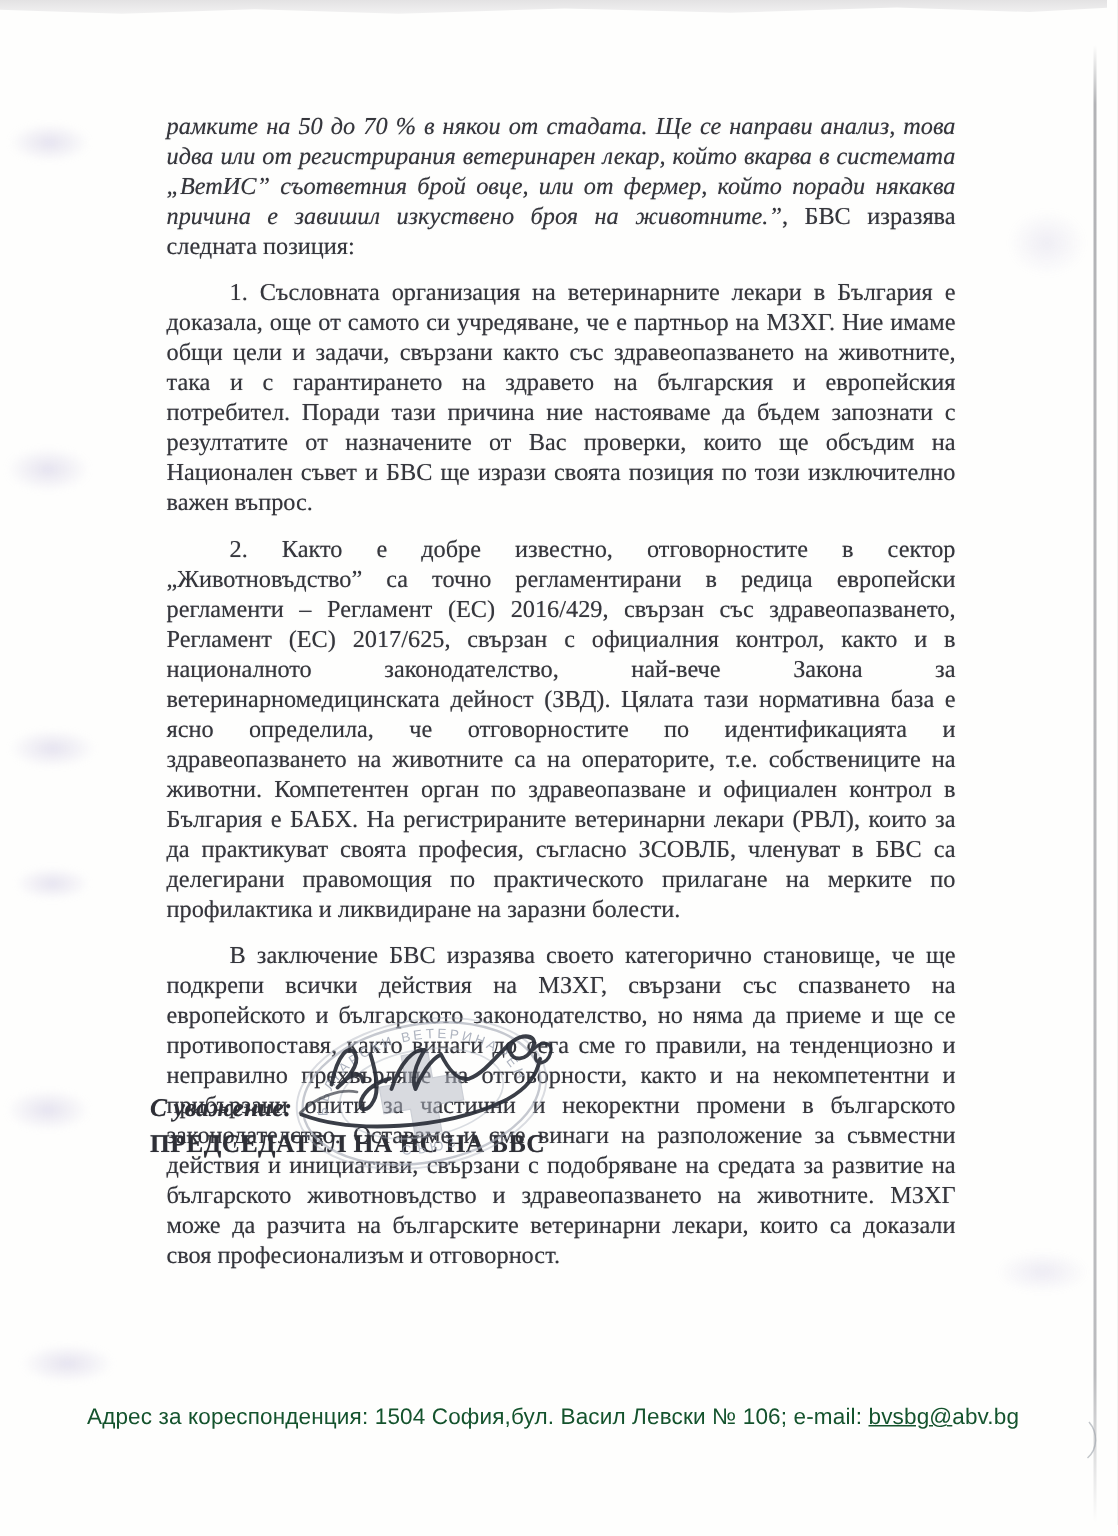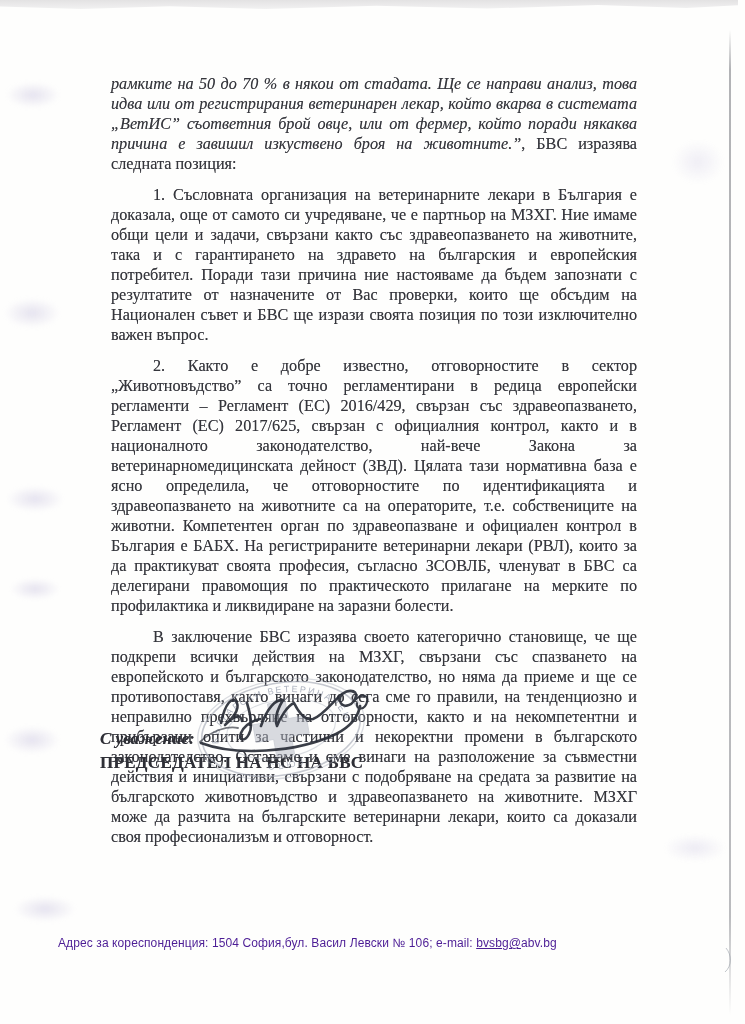--- a/index.html
+++ b/index.html
@@ -46,21 +46,21 @@
   }
   .sig-salutation{font-size:17px;font-weight:bold;font-style:italic;margin-bottom:4px;}
   .sig-name{font-size:17px;font-weight:bold;letter-spacing:.3px;margin-bottom:5px;}
   .sig-title{font-size:17px;font-weight:bold;letter-spacing:.3px;}
   
   .overlay{position:absolute;left:0;top:0;width:745px;height:1024px;pointer-events:none;}
   
   .footer{
     position:absolute;left:58px;top:936px;
     font-family:"Liberation Sans", sans-serif;
-    font-size:12px;color:#4c1d95;letter-spacing:.1px;
+    font-size:15px;color:#14532d;letter-spacing:.1px;
   }
   .footer .u{text-decoration:underline;}
 </style>
 </head>
 <body>
 
 <div class="page">
 
   <div class="top-edge"></div>
   <div class="right-edge"></div>

